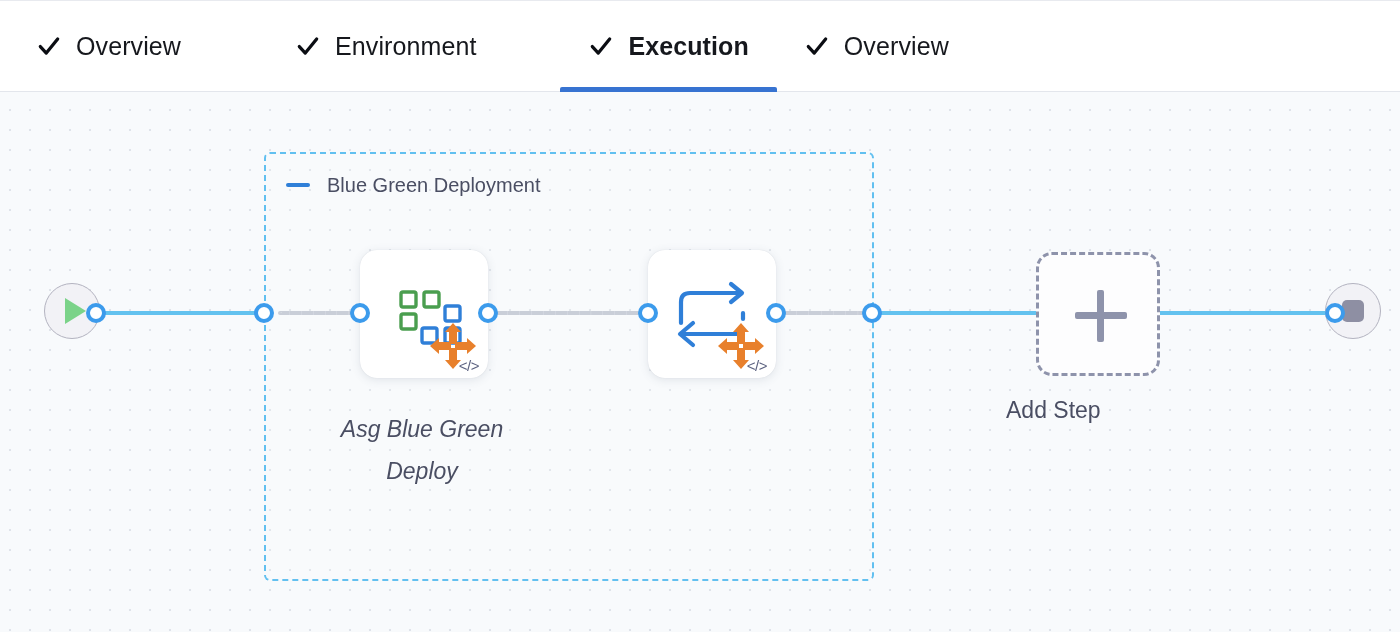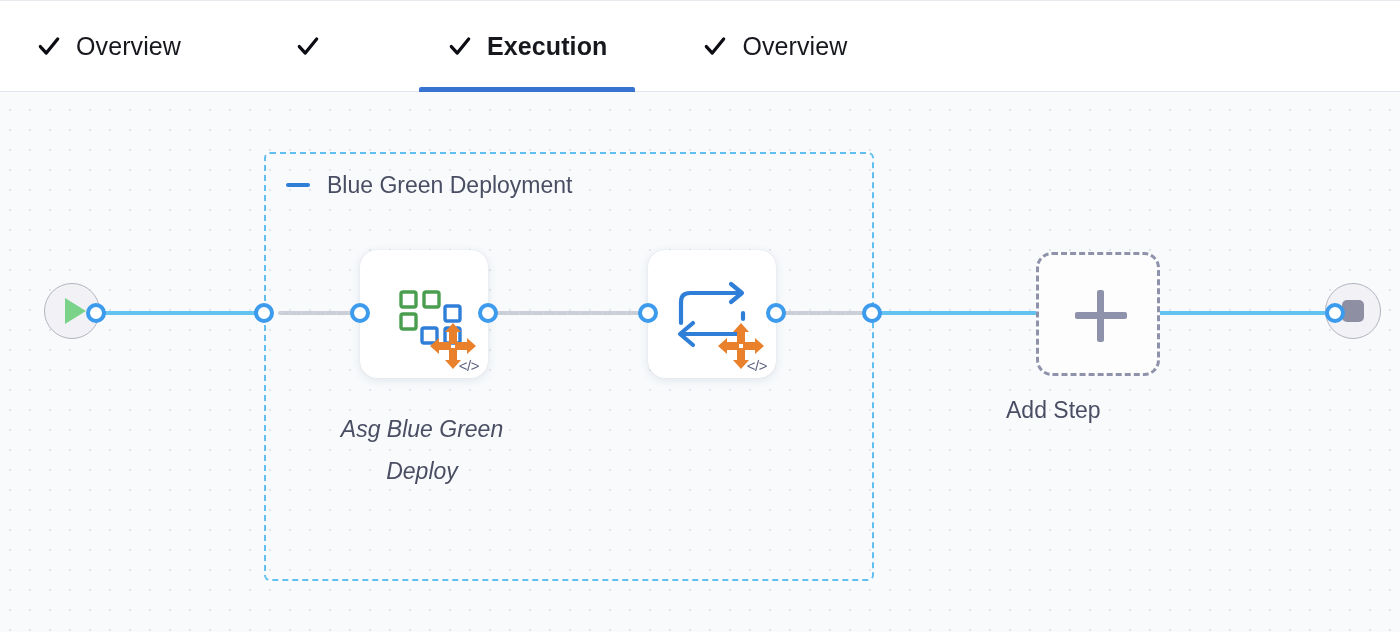--- a/index.html
+++ b/index.html
@@ -112,21 +112,21 @@
     width: 24px;
     height: 4px;
     background: #2f7fd8;
     border-radius: 2px;
     margin-right: 17px;
     flex: none;
     cursor: pointer;
   }
 
   .group-title {
-    font-size: 23px;
+    font-size: 20px;
     color: #4a4e63;
     white-space: nowrap;
   }
 
   
   .edge {
     position: absolute;
     height: 4px;
     border-radius: 2px;
   }
@@ -256,24 +256,25 @@
       </svg>
       <span class="tab-label">Overview</span>
 
     </div>
 
 
     <div class="tab" style="margin-right:112px">
       <svg class="tick" viewBox="0 0 24 24">
         <path d="M4 12.5 L9.5 18.5 L20 5.5" fill="none" stroke="currentColor" stroke-width="3" stroke-linecap="round" stroke-linejoin="round"></path>
       </svg>
-
-    </div>
-
-    <div class="tab active" style="margin-right:95px">
+      <span class="tab-label">Environment</span>
+
+    </div>
+
+    <div class="tab active" style="margin-right:55px">
       <svg class="tick" viewBox="0 0 24 24">
         <path d="M4 12.5 L9.5 18.5 L20 5.5" fill="none" stroke="currentColor" stroke-width="3" stroke-linecap="round" stroke-linejoin="round"></path>
       </svg>
       <span class="tab-label">Execution</span>
       <div class="underline"></div>
     </div>
 
     <div class="tab">
       <svg class="tick" viewBox="0 0 24 24">
         <path d="M4 12.5 L9.5 18.5 L20 5.5" fill="none" stroke="currentColor" stroke-width="3" stroke-linecap="round" stroke-linejoin="round"></path>

